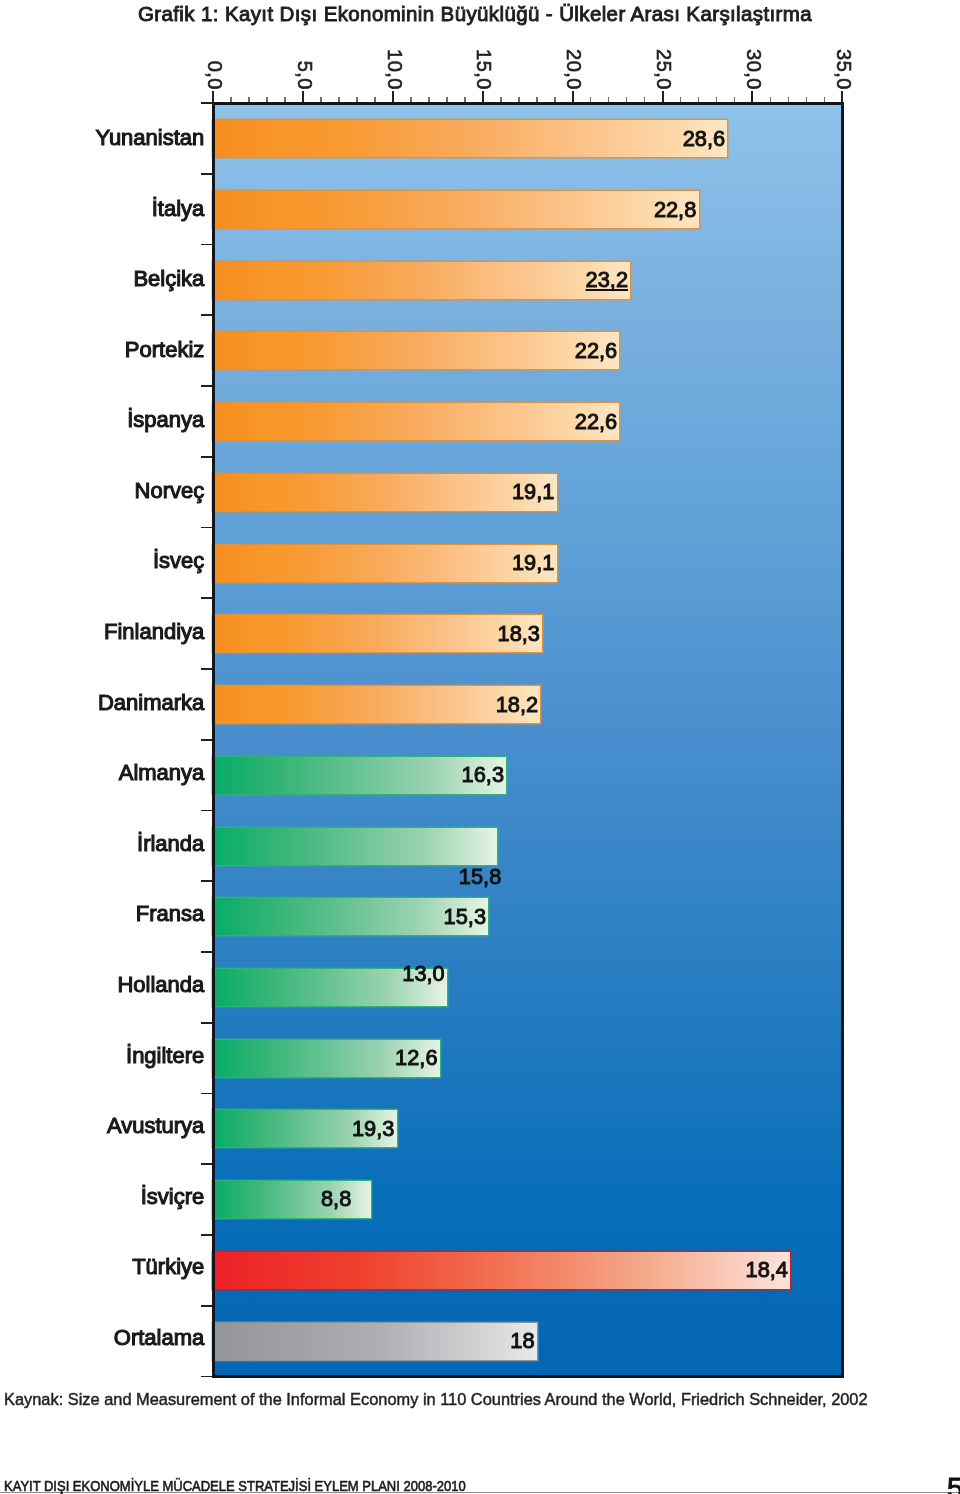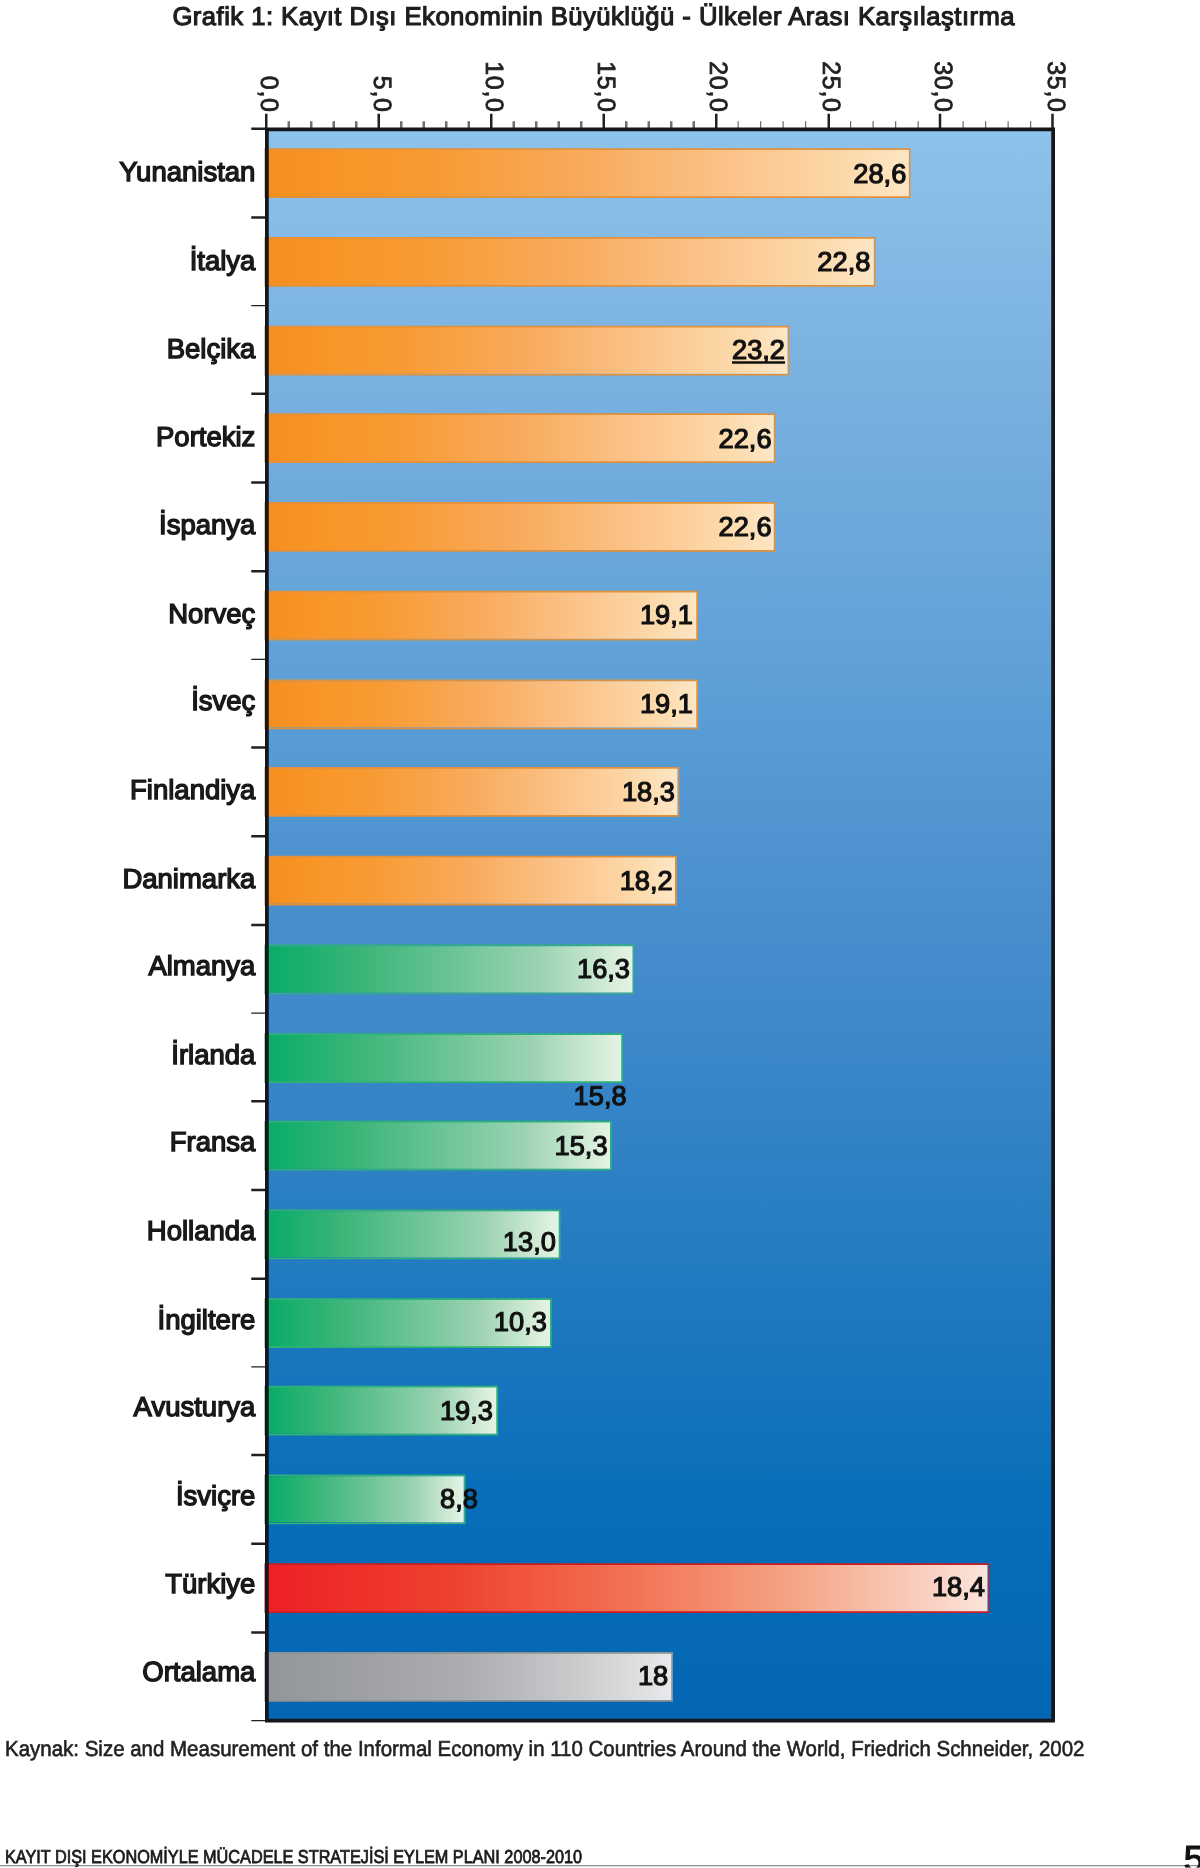--- a/index.html
+++ b/index.html
@@ -202,39 +202,39 @@
         <div class="ytick" style="top: 69.7444px;"></div>
       </div>
       <div class="row" style="left: 213.3px; top: 881.389px; height: 70.7444px;">
         <div class="bar green" style="left: 0px; top: 16.8722px; width: 274.963px;"></div>
         <div class="vlabel" style="top: 16.2511px; left: 272.763px; transform: translateX(-100%);">15,3</div>
         <div class="clabel" style="top: 14.0711px; right: 639px;">Fransa</div>
         <div class="ytick" style="top: 69.7444px;"></div>
       </div>
       <div class="row" style="left: 213.3px; top: 952.133px; height: 70.7444px;">
         <div class="bar green" style="left: 0px; top: 16.8722px; width: 233.629px;"></div>
-        <div class="vlabel" style="top: 23px; left: 231.429px; transform: translateX(-100%); text-align: right;">13,0</div>
+        <div class="vlabel" style="top: 3px; left: 231.429px; transform: translateX(-100%); text-align: right;">13,0</div>
         <div class="clabel" style="top: 13.9167px; right: 639px;">Hollanda</div>
         <div class="ytick" style="top: 69.7444px;"></div>
       </div>
       <div class="row" style="left: 213.3px; top: 1022.88px; height: 70.7444px;">
         <div class="bar green" style="left: 0px; top: 16.8722px; width: 226.44px;"></div>
-        <div class="vlabel" style="top: 16.1422px; left: 224.24px; transform: translateX(-100%);">10,3</div>
+        <div class="vlabel" style="top: 16.1422px; left: 224.24px; transform: translateX(-100%);">12,6</div>
         <div class="clabel" style="top: 13.7622px; right: 639px;">İngiltere</div>
         <div class="ytick" style="top: 69.7444px;"></div>
       </div>
       <div class="row" style="left: 213.3px; top: 1093.62px; height: 70.7444px;">
         <div class="bar green" style="left: 0px; top: 16.8722px; width: 183.309px;"></div>
         <div class="vlabel" style="top: 16.0878px; left: 181.109px; transform: translateX(-100%);">19,3</div>
         <div class="clabel" style="top: 13.6078px; right: 639px;">Avusturya</div>
         <div class="ytick" style="top: 69.7444px;"></div>
       </div>
       <div class="row" style="left: 213.3px; top: 1164.37px; height: 70.7444px;">
         <div class="bar green" style="left: 0px; top: 16.8722px; width: 158.149px;"></div>
-        <div class="vlabel" style="top: 16.0333px; left: 169px; transform: translateX(-100%);">8,8</div>
+        <div class="vlabel" style="top: 16.0333px; left: 138px; transform: translateX(-100%);">8,8</div>
         <div class="clabel" style="top: 13.4533px; right: 639px;">İsviçre</div>
         <div class="ytick" style="top: 69.7444px;"></div>
       </div>
       <div class="row" style="left: 213.3px; top: 1235.11px; height: 70.7444px;">
         <div class="bar red" style="left: 0px; top: 16.8722px; width: 576.883px;"></div>
         <div class="vlabel" style="top: 15.9789px; left: 574.683px; transform: translateX(-100%);">18,4</div>
         <div class="clabel" style="top: 13.2989px; right: 639px;">Türkiye</div>
         <div class="ytick" style="top: 69.7444px;"></div>
       </div>
       <div class="row" style="left: 213.3px; top: 1305.86px; height: 70.7444px;">

